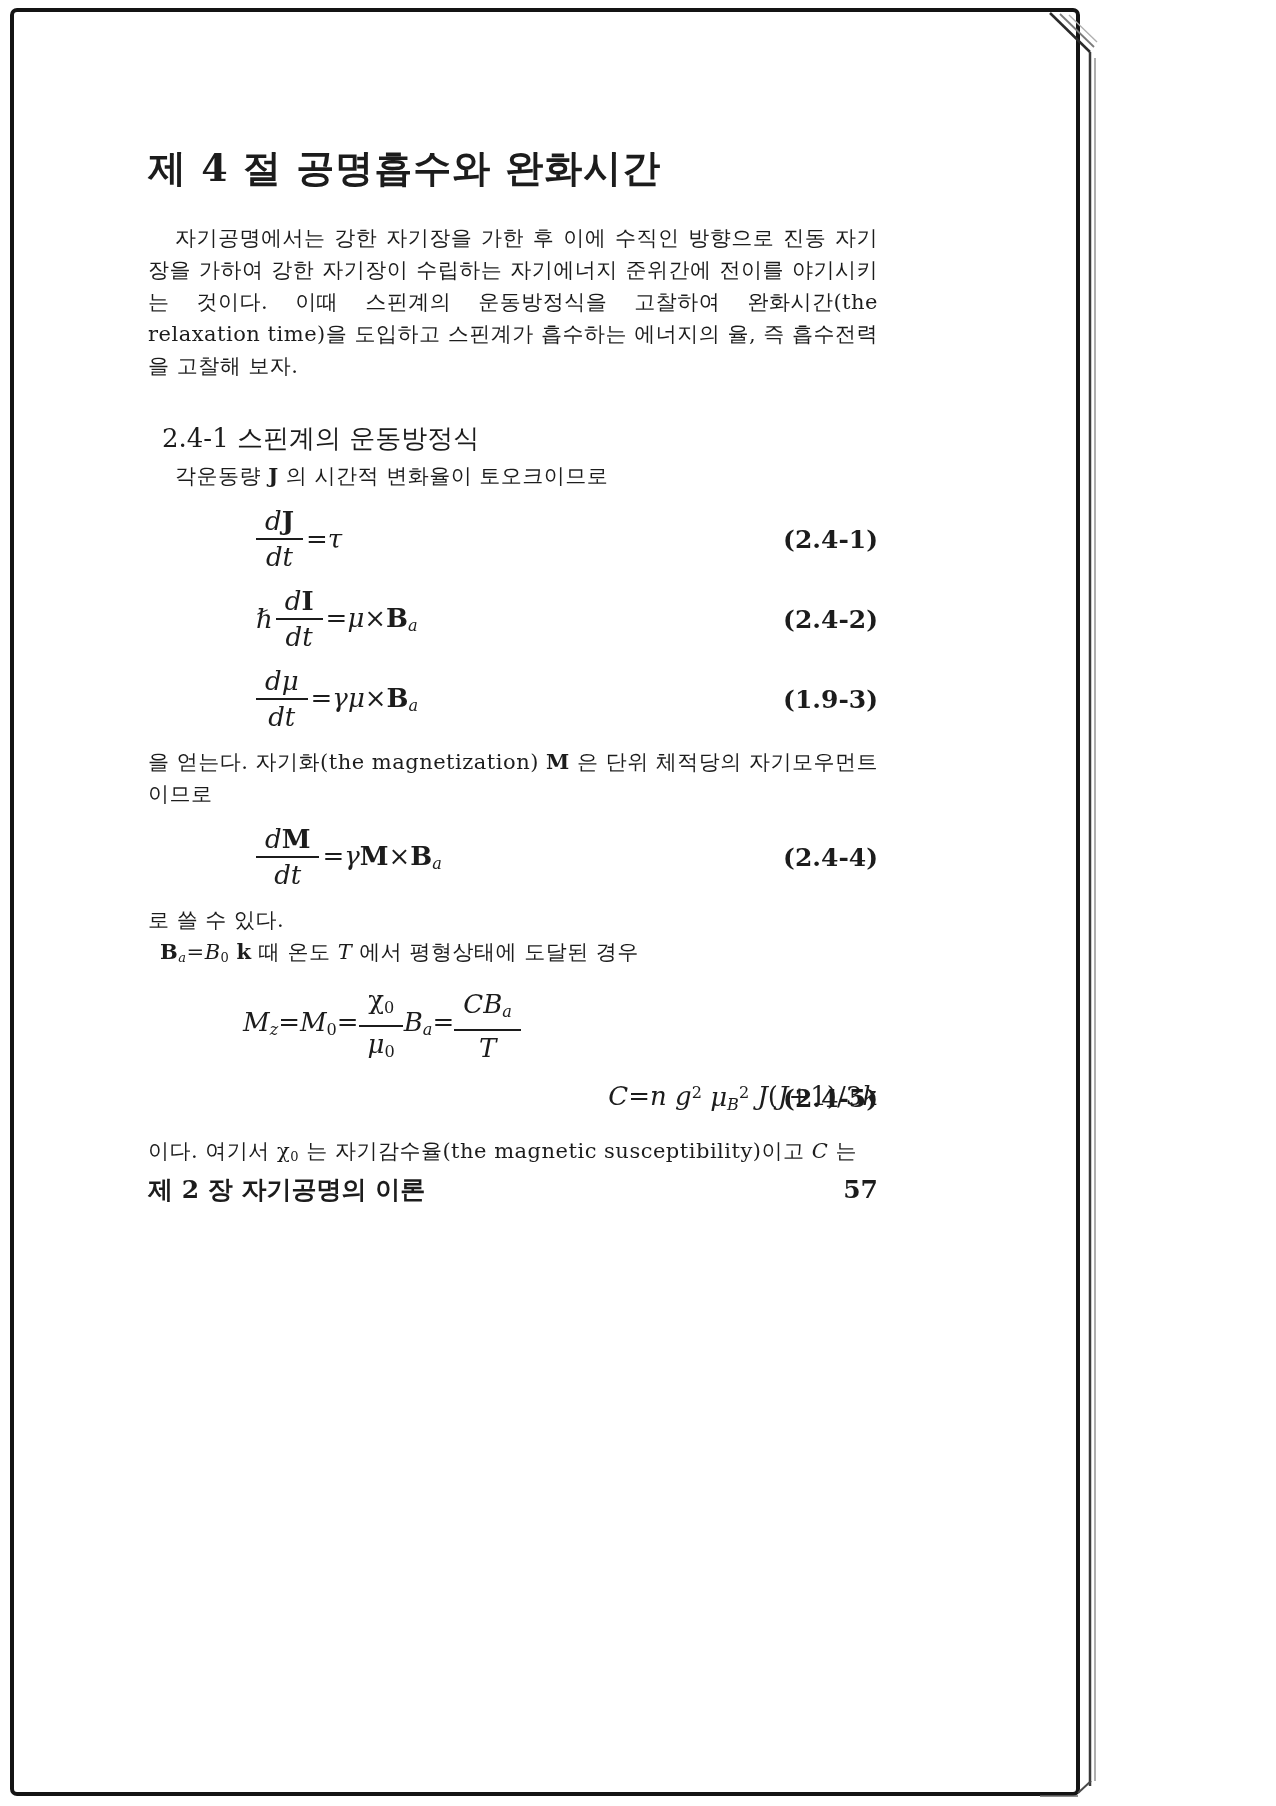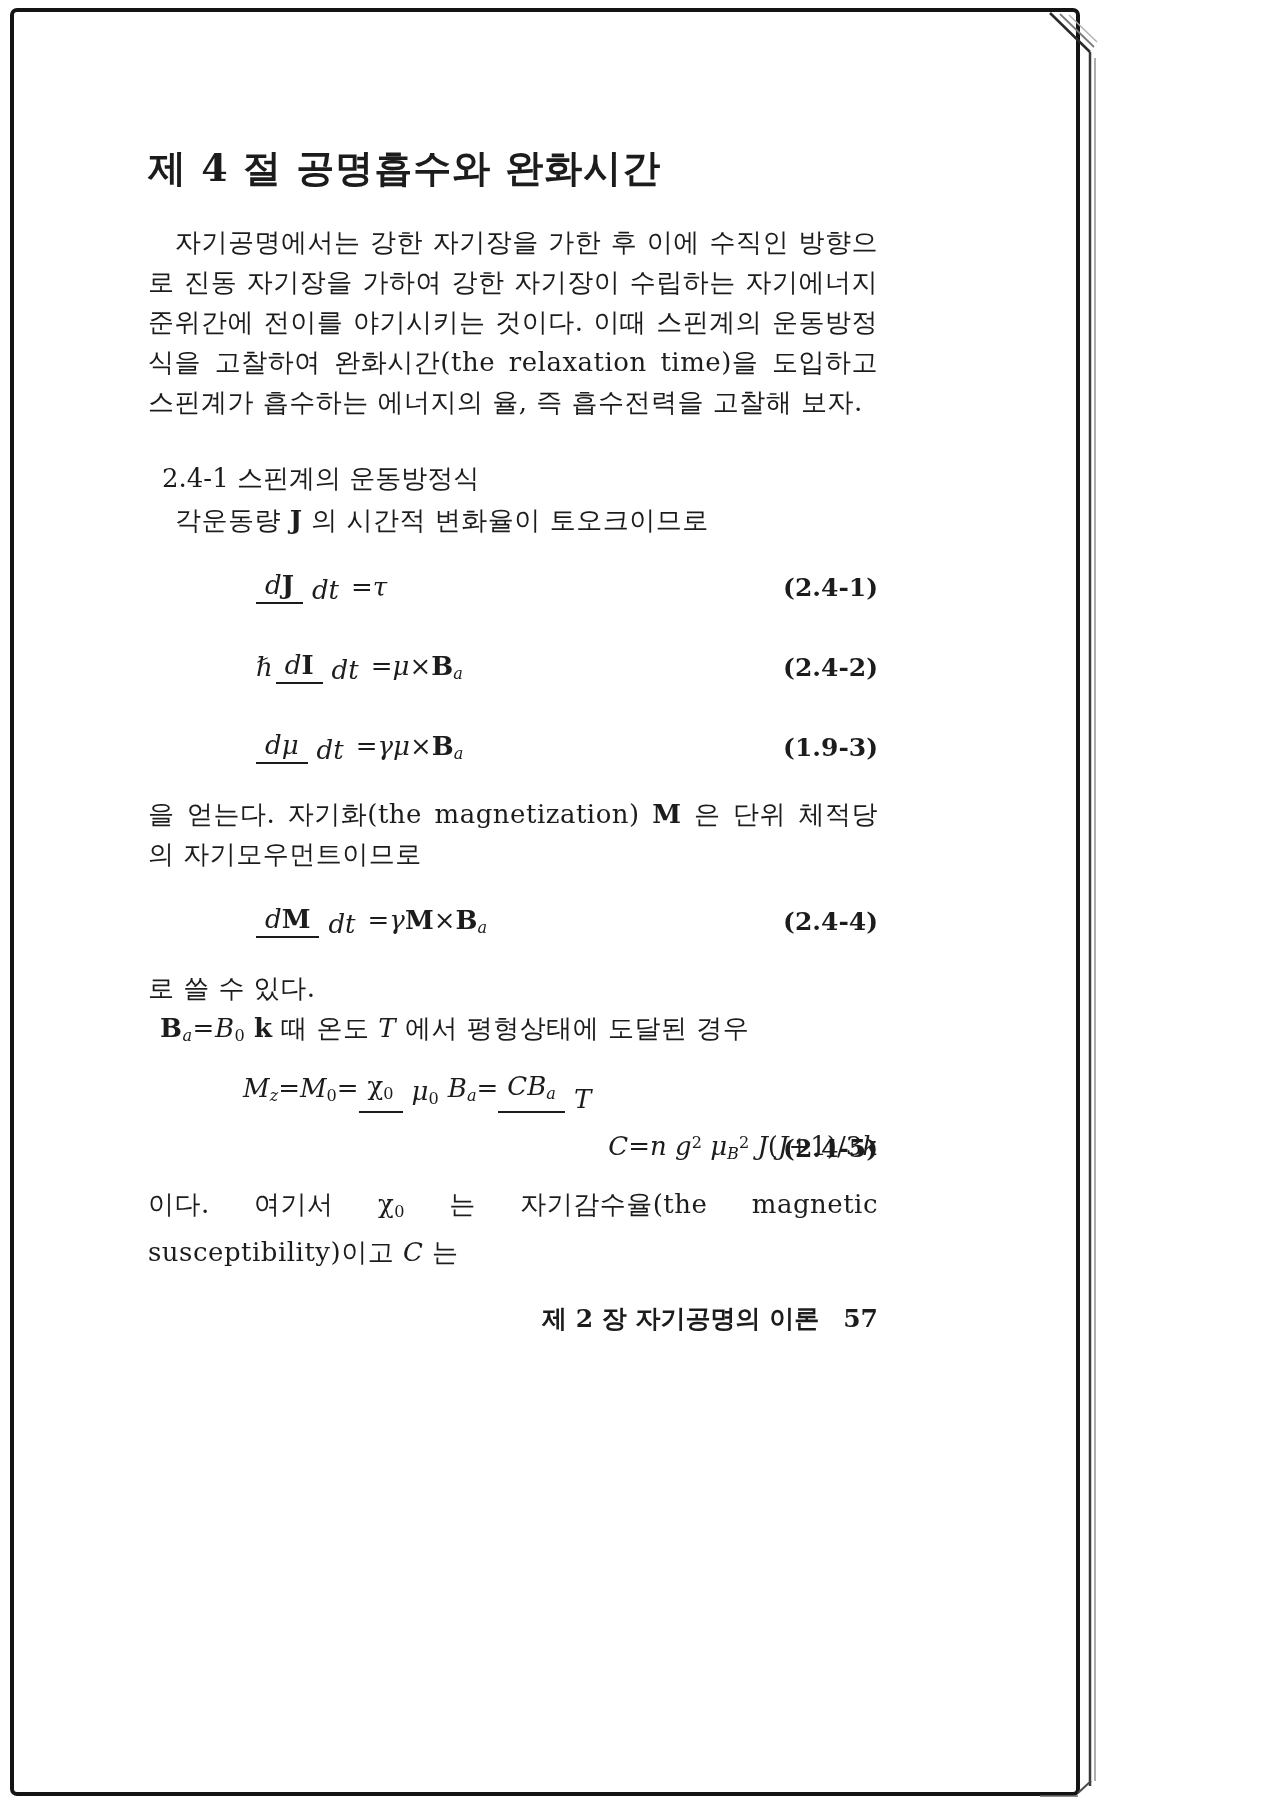--- a/index.html
+++ b/index.html
@@ -8,40 +8,40 @@
     width:1276px; height:1806px; position:relative; overflow:hidden;
     font-family:"DejaVu Serif","Liberation Serif",serif;
     color:#1c1c1c;
   }
   .book-edge-svg { position:absolute; top:0; left:0; }
   .page-content {
     position:absolute; top:0; left:12px; width:1066px; height:1784px;
     padding:148px 200px 0 136px;
   }
   .section-title { font-size:38px; font-weight:bold; letter-spacing:1px; line-height:40px; margin-bottom:34px; }
-  .para { font-size:26px; line-height:40px; text-align:justify; letter-spacing:0.5px; }
+  .para { font-size:21px; line-height:32px; text-align:justify; letter-spacing:0.5px; }
   .indent { text-indent:27px; }
   .small-indent { text-indent:12px; }
   .subsection { font-size:26px; font-weight:normal; margin-top:36px; line-height:40px; text-indent:14px; }
   .lead-line { margin-top:2px; }
 
   .eq-row { position:relative; display:flex; align-items:center; margin:14px 0; padding-left:108px; font-size:26px; min-height:66px; }
   .eq-prefix { margin-right:3px; }
-  .frac { display:inline-flex; align-items:flex-end; vertical-align:middle; }
+  .frac { display:inline-flex; flex-direction:column; align-items:center; vertical-align:middle; }
   .frac .num { display:block; padding:0 9px 3px; line-height:28px; border-bottom:2px solid #1c1c1c; white-space:nowrap; }
   .frac .den { display:block; padding:3px 9px 0; line-height:28px; white-space:nowrap; }
   .eq-rhs { margin-left:3px; white-space:nowrap; }
   .eq-number { position:absolute; right:0; top:50%; transform:translateY(-50%); font-weight:600; font-size:25px; font-style:normal; }
 
   .eq-group { position:relative; margin:12px 0 10px; font-size:26px; }
   .eq-line { position:relative; display:flex; align-items:center; padding-left:95px; line-height:40px; margin:7px 0; white-space:nowrap; }
   .eq-line.indent2 { padding-left:218px;justify-content:flex-end; }
   .eq-line .chunk { white-space:nowrap; }
 
-  .footer { display:flex; justify-content:flex-end; align-items:baseline; gap:24px; font-weight:bold; font-size:25px; margin-top:30px; }
+  .footer { display:flex; justify-content:space-between; align-items:baseline; gap:24px; font-weight:bold; font-size:25px; }
 
   sub { font-size:0.62em; vertical-align:-0.25em; }
   sup { font-size:0.62em; vertical-align:0.45em; }
 </style>
 </head>
 <body>
 
 <svg class="book-edge-svg" width="1276" height="1806" viewBox="0 0 1276 1806">
   <rect x="12" y="10" width="1066" height="1784" fill="#ffffff" stroke="#141414" stroke-width="4" rx="5"></rect>
   <path d="M1050 13 L1090 52" stroke="#2a2a2a" stroke-width="2.5" fill="none"></path>

